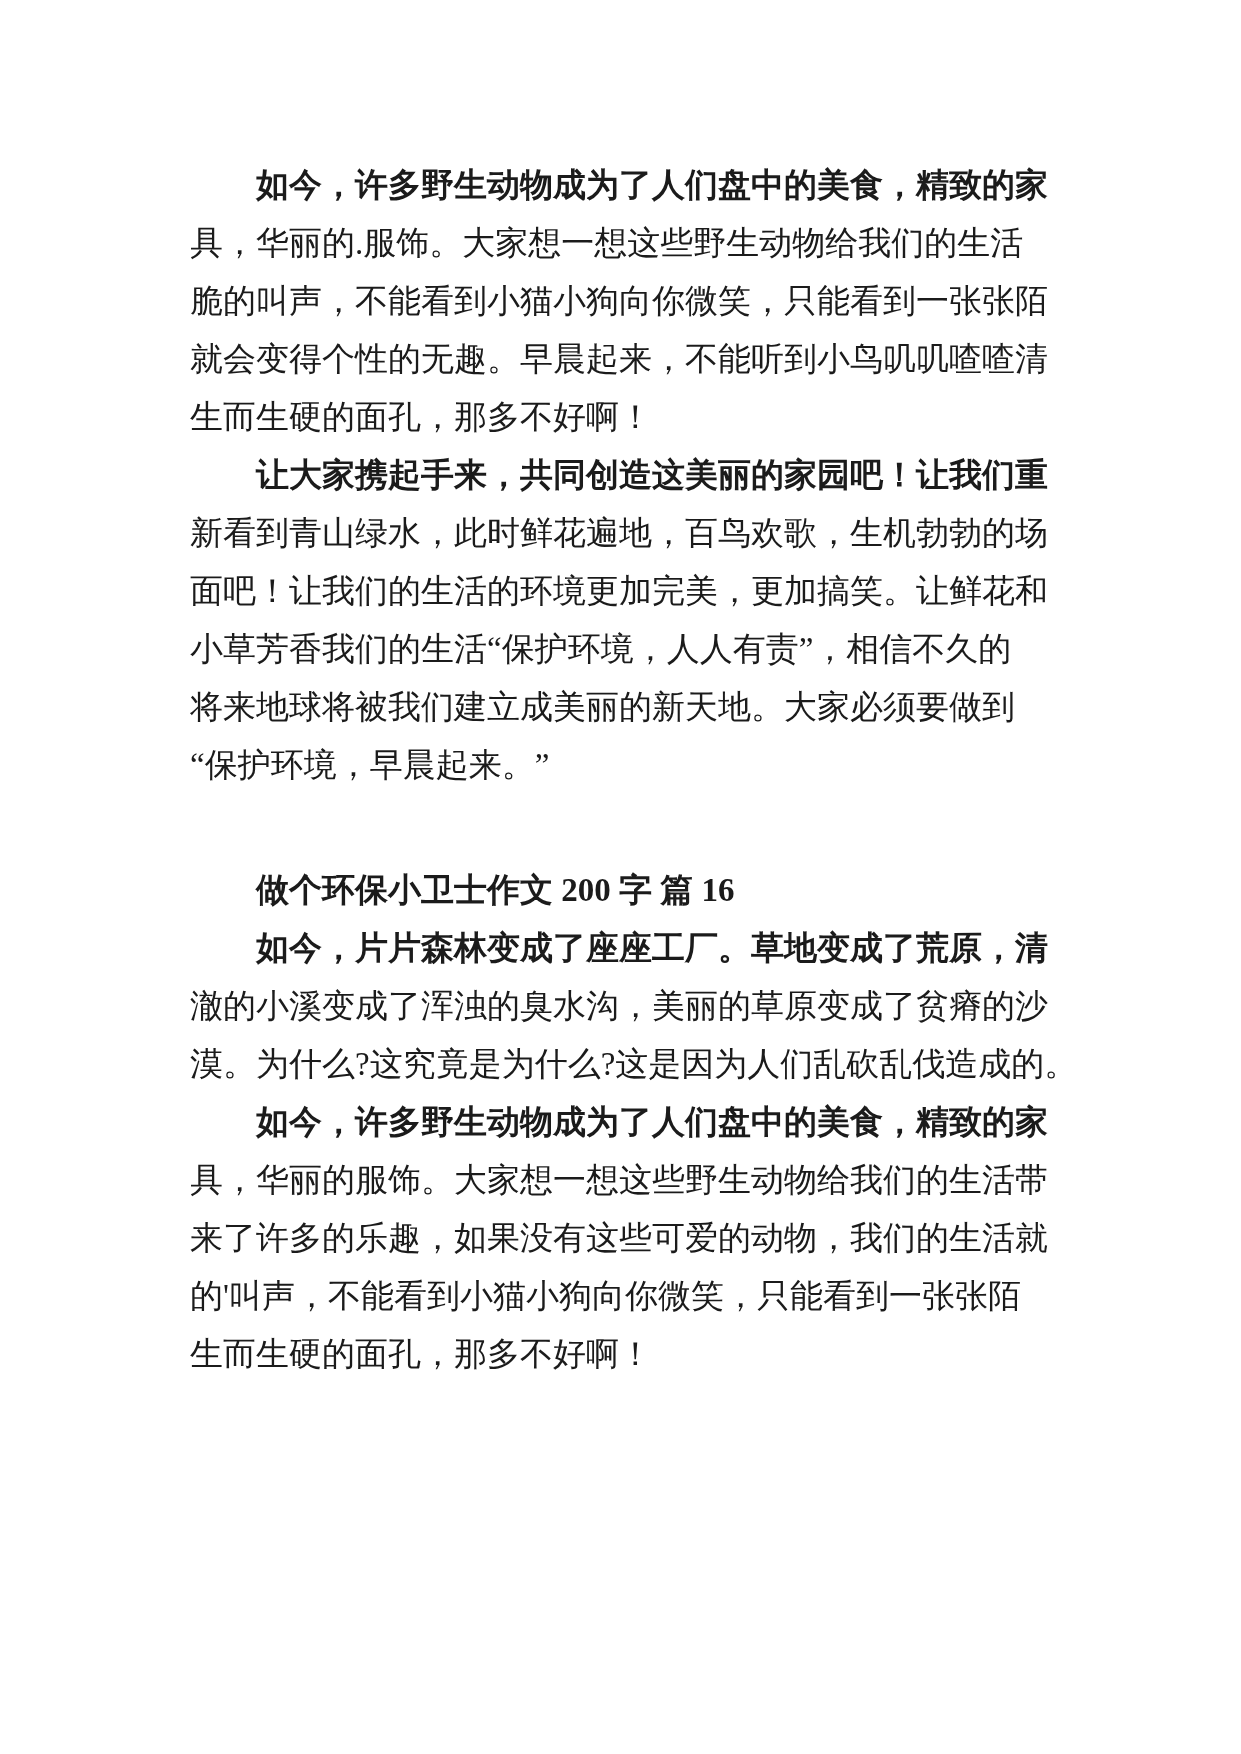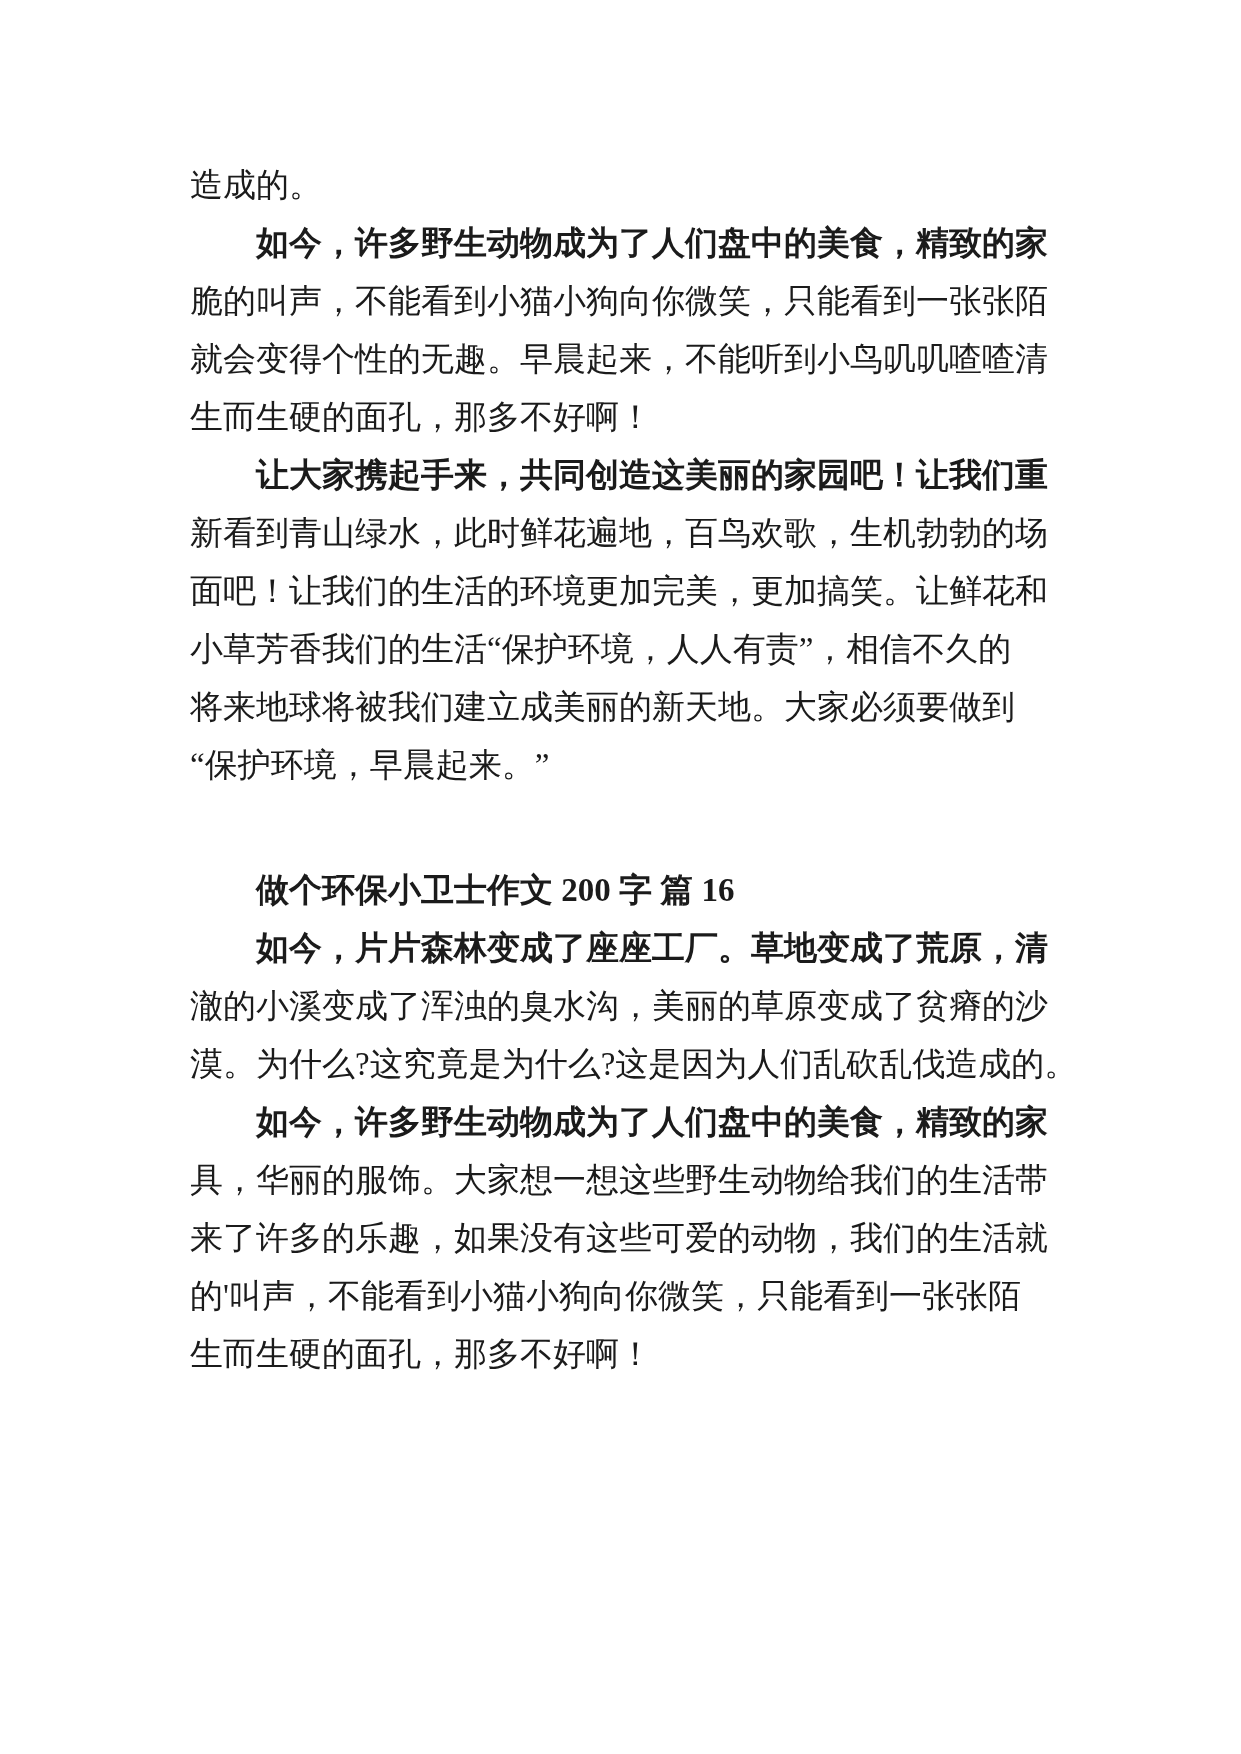--- a/index.html
+++ b/index.html
@@ -34,22 +34,22 @@
     font-weight: bold;
   }
   .gap {
     height: 67px;
   }
 </style>
 </head>
 <body>
 
 <div class="doc-column">
-  <div class="t-line">造成的。</div>
   <div class="t-line indent">如今，许多野生动物成为了人们盘中的美食，精致的家</div>
+  <div class="t-line">具，华丽的.服饰。大家想一想这些野生动物给我们的生活</div>
   <div class="t-line">脆的叫声，不能看到小猫小狗向你微笑，只能看到一张张陌</div>
   <div class="t-line">就会变得个性的无趣。早晨起来，不能听到小鸟叽叽喳喳清</div>
   <div class="t-line">生而生硬的面孔，那多不好啊！</div>
   <div class="t-line indent">让大家携起手来，共同创造这美丽的家园吧！让我们重</div>
   <div class="t-line">新看到青山绿水，此时鲜花遍地，百鸟欢歌，生机勃勃的场</div>
   <div class="t-line">面吧！让我们的生活的环境更加完美，更加搞笑。让鲜花和</div>
   <div class="t-line">小草芳香我们的生活“保护环境，人人有责”，相信不久的</div>
   <div class="t-line">将来地球将被我们建立成美丽的新天地。大家必须要做到</div>
   <div class="t-line">“保护环境，早晨起来。”</div>
 

